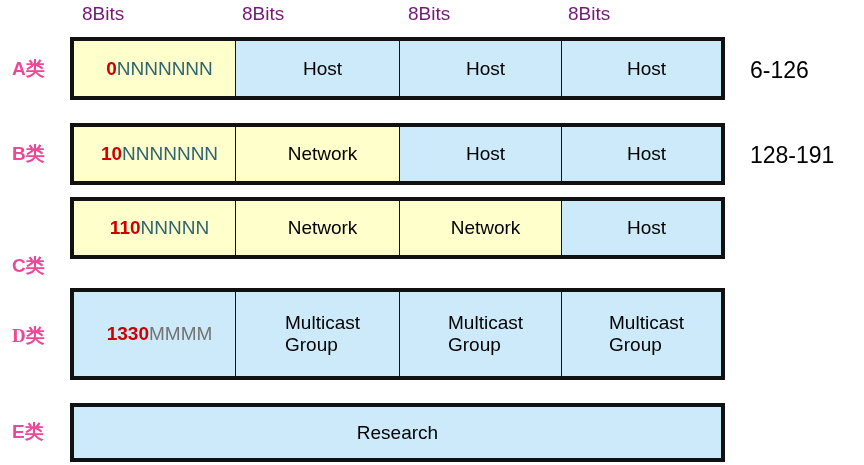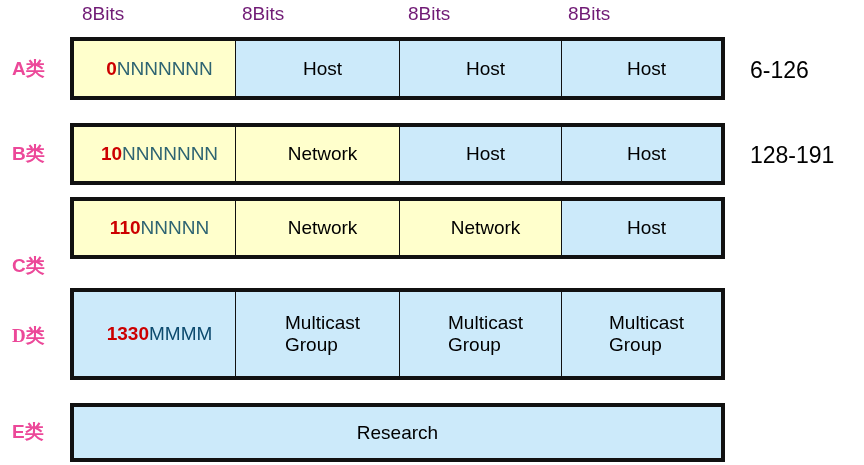--- a/index.html
+++ b/index.html
@@ -72,21 +72,21 @@
 
   
   .bit-red {
     color: #cc0000;
     font-weight: bold;
   }
   .bit-n {
     color: #2e6472;
   }
   .bit-m {
-    color: #0c4a6e;
+    color: #737373;
   }
 
   
   .cell.center {
     justify-content: center;
     padding-left: 0;
   }
 
   
   .range-label {

